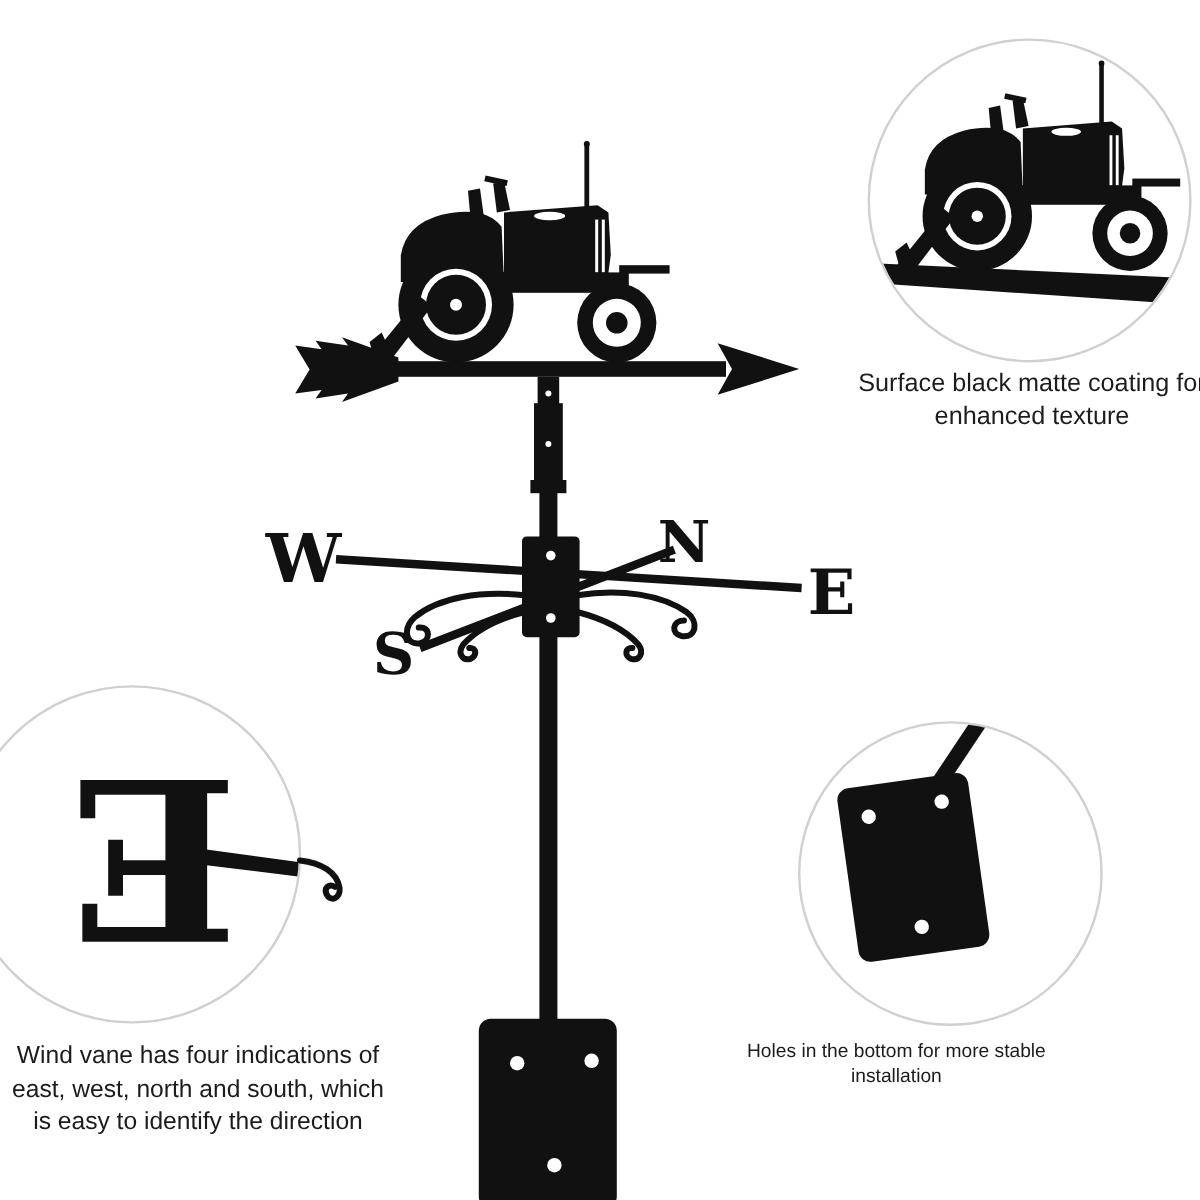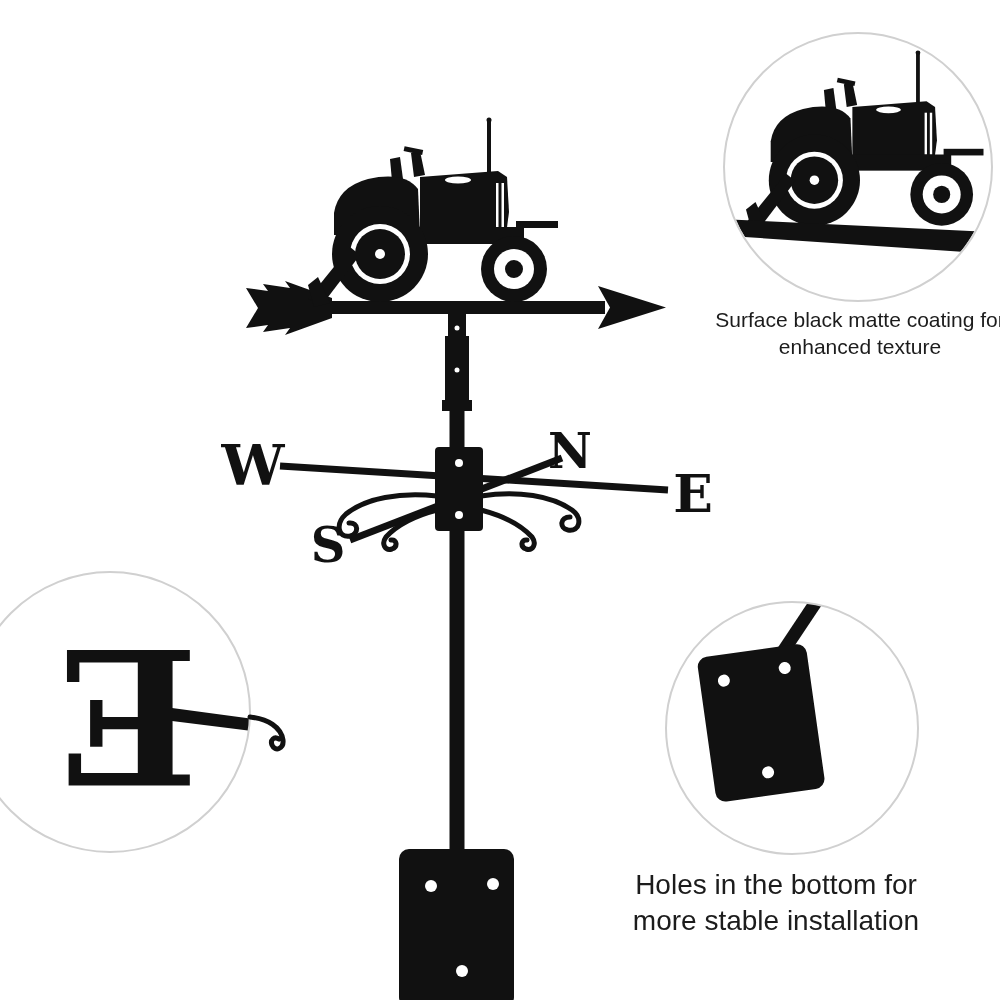--- a/index.html
+++ b/index.html
@@ -13,21 +13,21 @@
   }
   .canvas svg { position: absolute; left: 0; top: 0; }
   .note {
     position: absolute;
     color: #1c1c1c;
     text-align: center;
     font-family: "Liberation Sans", sans-serif;
   }
   #note-coating   { left: 708px; top: 306px; width: 304px; font-size: 21px; line-height: 1.3; }
   #note-directions{ left: 0px;   top: 866px; width: 330px; font-size: 20.5px; line-height: 1.35; }
-  #note-holes     { left: 630px; top: 867px; width: 292px; font-size: 28px; line-height: 1.3; }
+  #note-holes     { left: 601px; top: 867px; width: 292px; font-size: 16px; line-height: 1.3; }
   .vane-letter {
     font-family: "DejaVu Serif", serif;
     font-weight: bold;
     fill: #111111;
   }
   .scroll { stroke: #111111; stroke-width: 5; fill: none; stroke-linecap: round; }
   .callout-ring { fill: none; stroke: #d0d0d0; stroke-width: 2; }
   .callout-bg { fill: #ffffff; }
 </style>
 </head>
@@ -159,14 +159,15 @@
           <circle cx="730" cy="676" r="6" fill="#fff"></circle>
           <circle cx="792" cy="672" r="6" fill="#fff"></circle>
           <circle cx="761" cy="773" r="6" fill="#fff"></circle>
         </g>
       </g>
       <circle class="callout-ring" cx="792" cy="728" r="126"></circle>
     </g>
   </svg>
 
   <div class="note" id="note-coating">Surface black matte coating for enhanced texture</div>
+  <div class="note" id="note-directions">Wind vane has four indications of east, west, north and south, which is easy to identify the direction</div>
   <div class="note" id="note-holes">Holes in the bottom for more stable installation</div>
 </div>
 
 </body></html>

